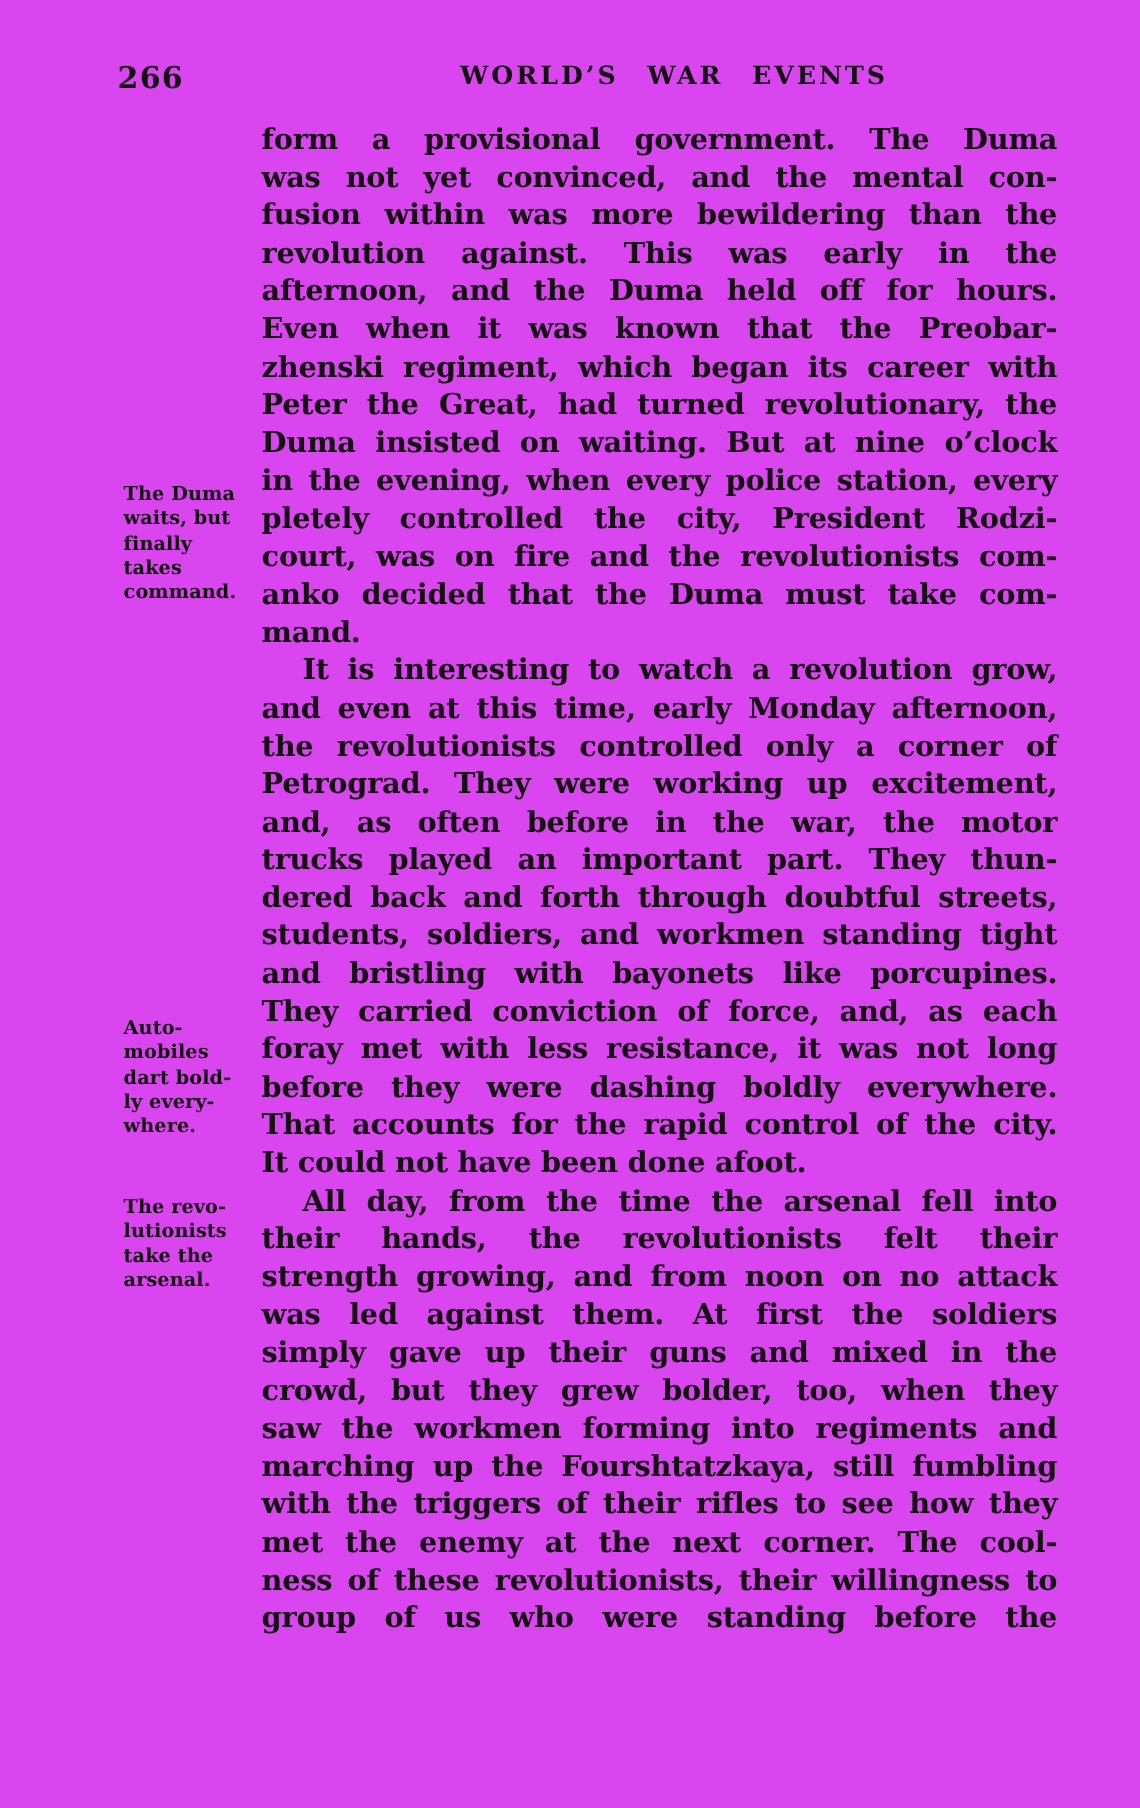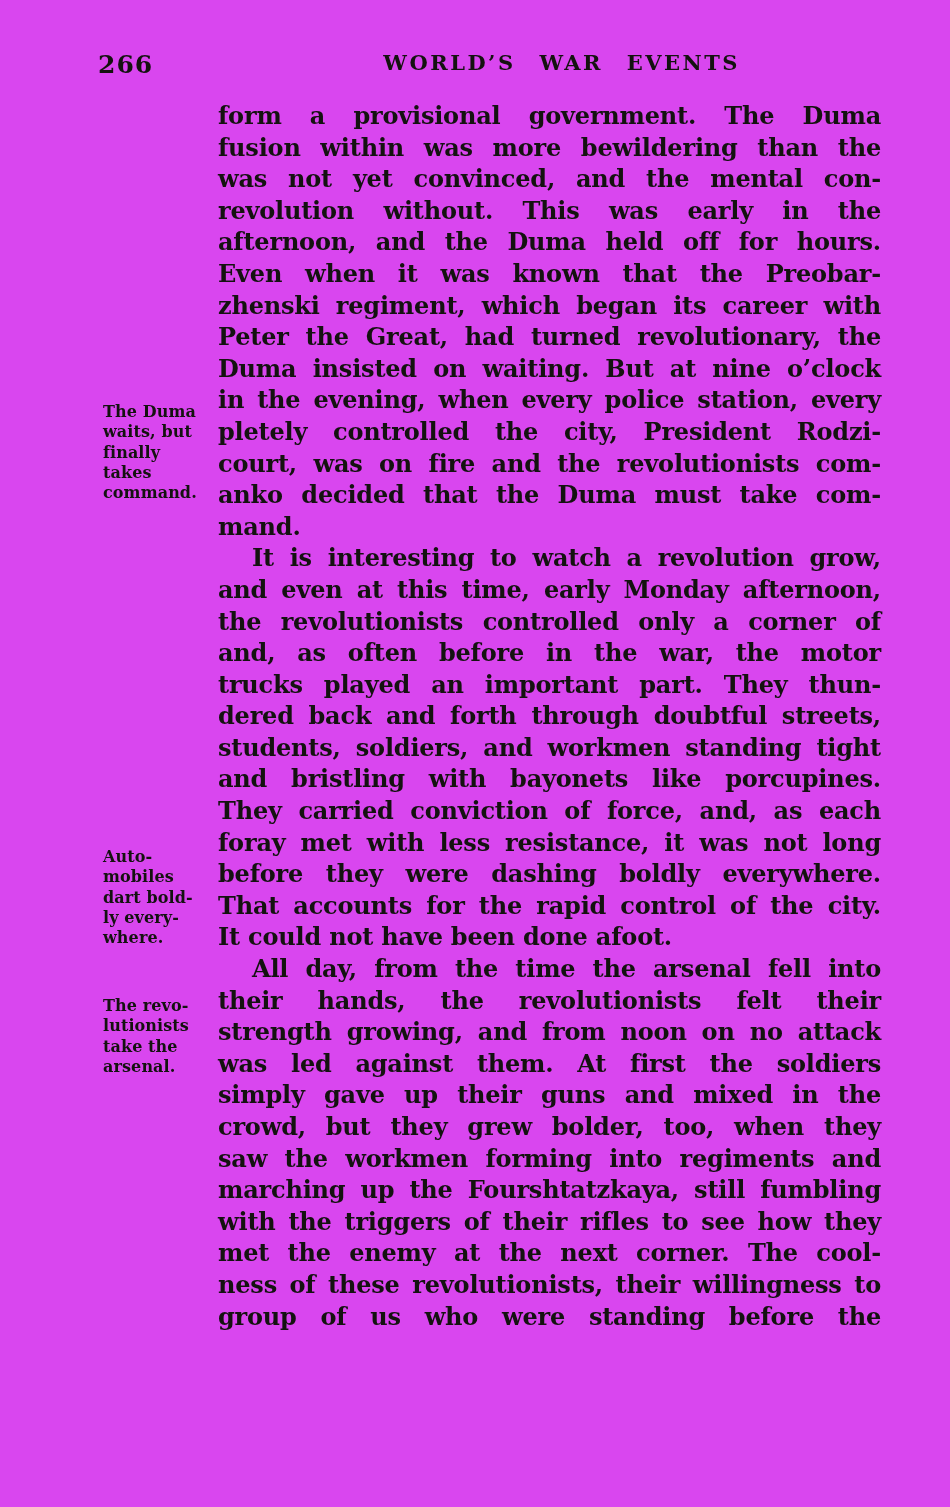--- a/index.html
+++ b/index.html
@@ -46,38 +46,39 @@
 </head>
 <body>
 
 <div class="page">
   <div class="folio">266</div>
   <div class="running-head">WORLD’S WAR EVENTS</div>
 
   <div class="body-text">
       <div class="para">
         <div class="bl">form a provisional government.  The Duma</div>
+        <div class="bl">was not yet convinced, and the mental con-</div>
         <div class="bl">fusion within was more bewildering than the</div>
-        <div class="bl">was not yet convinced, and the mental con-</div>
-        <div class="bl">revolution without.  This was early in the</div>
+        <div class="bl">revolution against.  This was early in the</div>
         <div class="bl">afternoon, and the Duma held off for hours.</div>
         <div class="bl">Even when it was known that the Preobar-</div>
         <div class="bl">zhenski regiment, which began its career with</div>
         <div class="bl">Peter the Great, had turned revolutionary, the</div>
         <div class="bl">Duma insisted on waiting.  But at nine o’clock</div>
         <div class="bl">in the evening, when every police station, every</div>
         <div class="bl">pletely controlled the city, President Rodzi-</div>
         <div class="bl">court, was on fire and the revolutionists com-</div>
         <div class="bl">anko decided that the Duma must take com-</div>
         <div class="bl last">mand.</div>
       </div>
       <div class="para">
         <div class="bl indent">It is interesting to watch a revolution grow,</div>
         <div class="bl">and even at this time, early Monday afternoon,</div>
         <div class="bl">the revolutionists controlled only a corner of</div>
+        <div class="bl">Petrograd.  They were working up excitement,</div>
         <div class="bl">and, as often before in the war, the motor</div>
         <div class="bl">trucks played an important part.  They thun-</div>
         <div class="bl">dered back and forth through doubtful streets,</div>
         <div class="bl">students, soldiers, and workmen standing tight</div>
         <div class="bl">and bristling with bayonets like porcupines.</div>
         <div class="bl">They carried conviction of force, and, as each</div>
         <div class="bl">foray met with less resistance, it was not long</div>
         <div class="bl">before they were dashing boldly everywhere.</div>
         <div class="bl">That accounts for the rapid control of the city.</div>
         <div class="bl last">It could not have been done afoot.</div>

